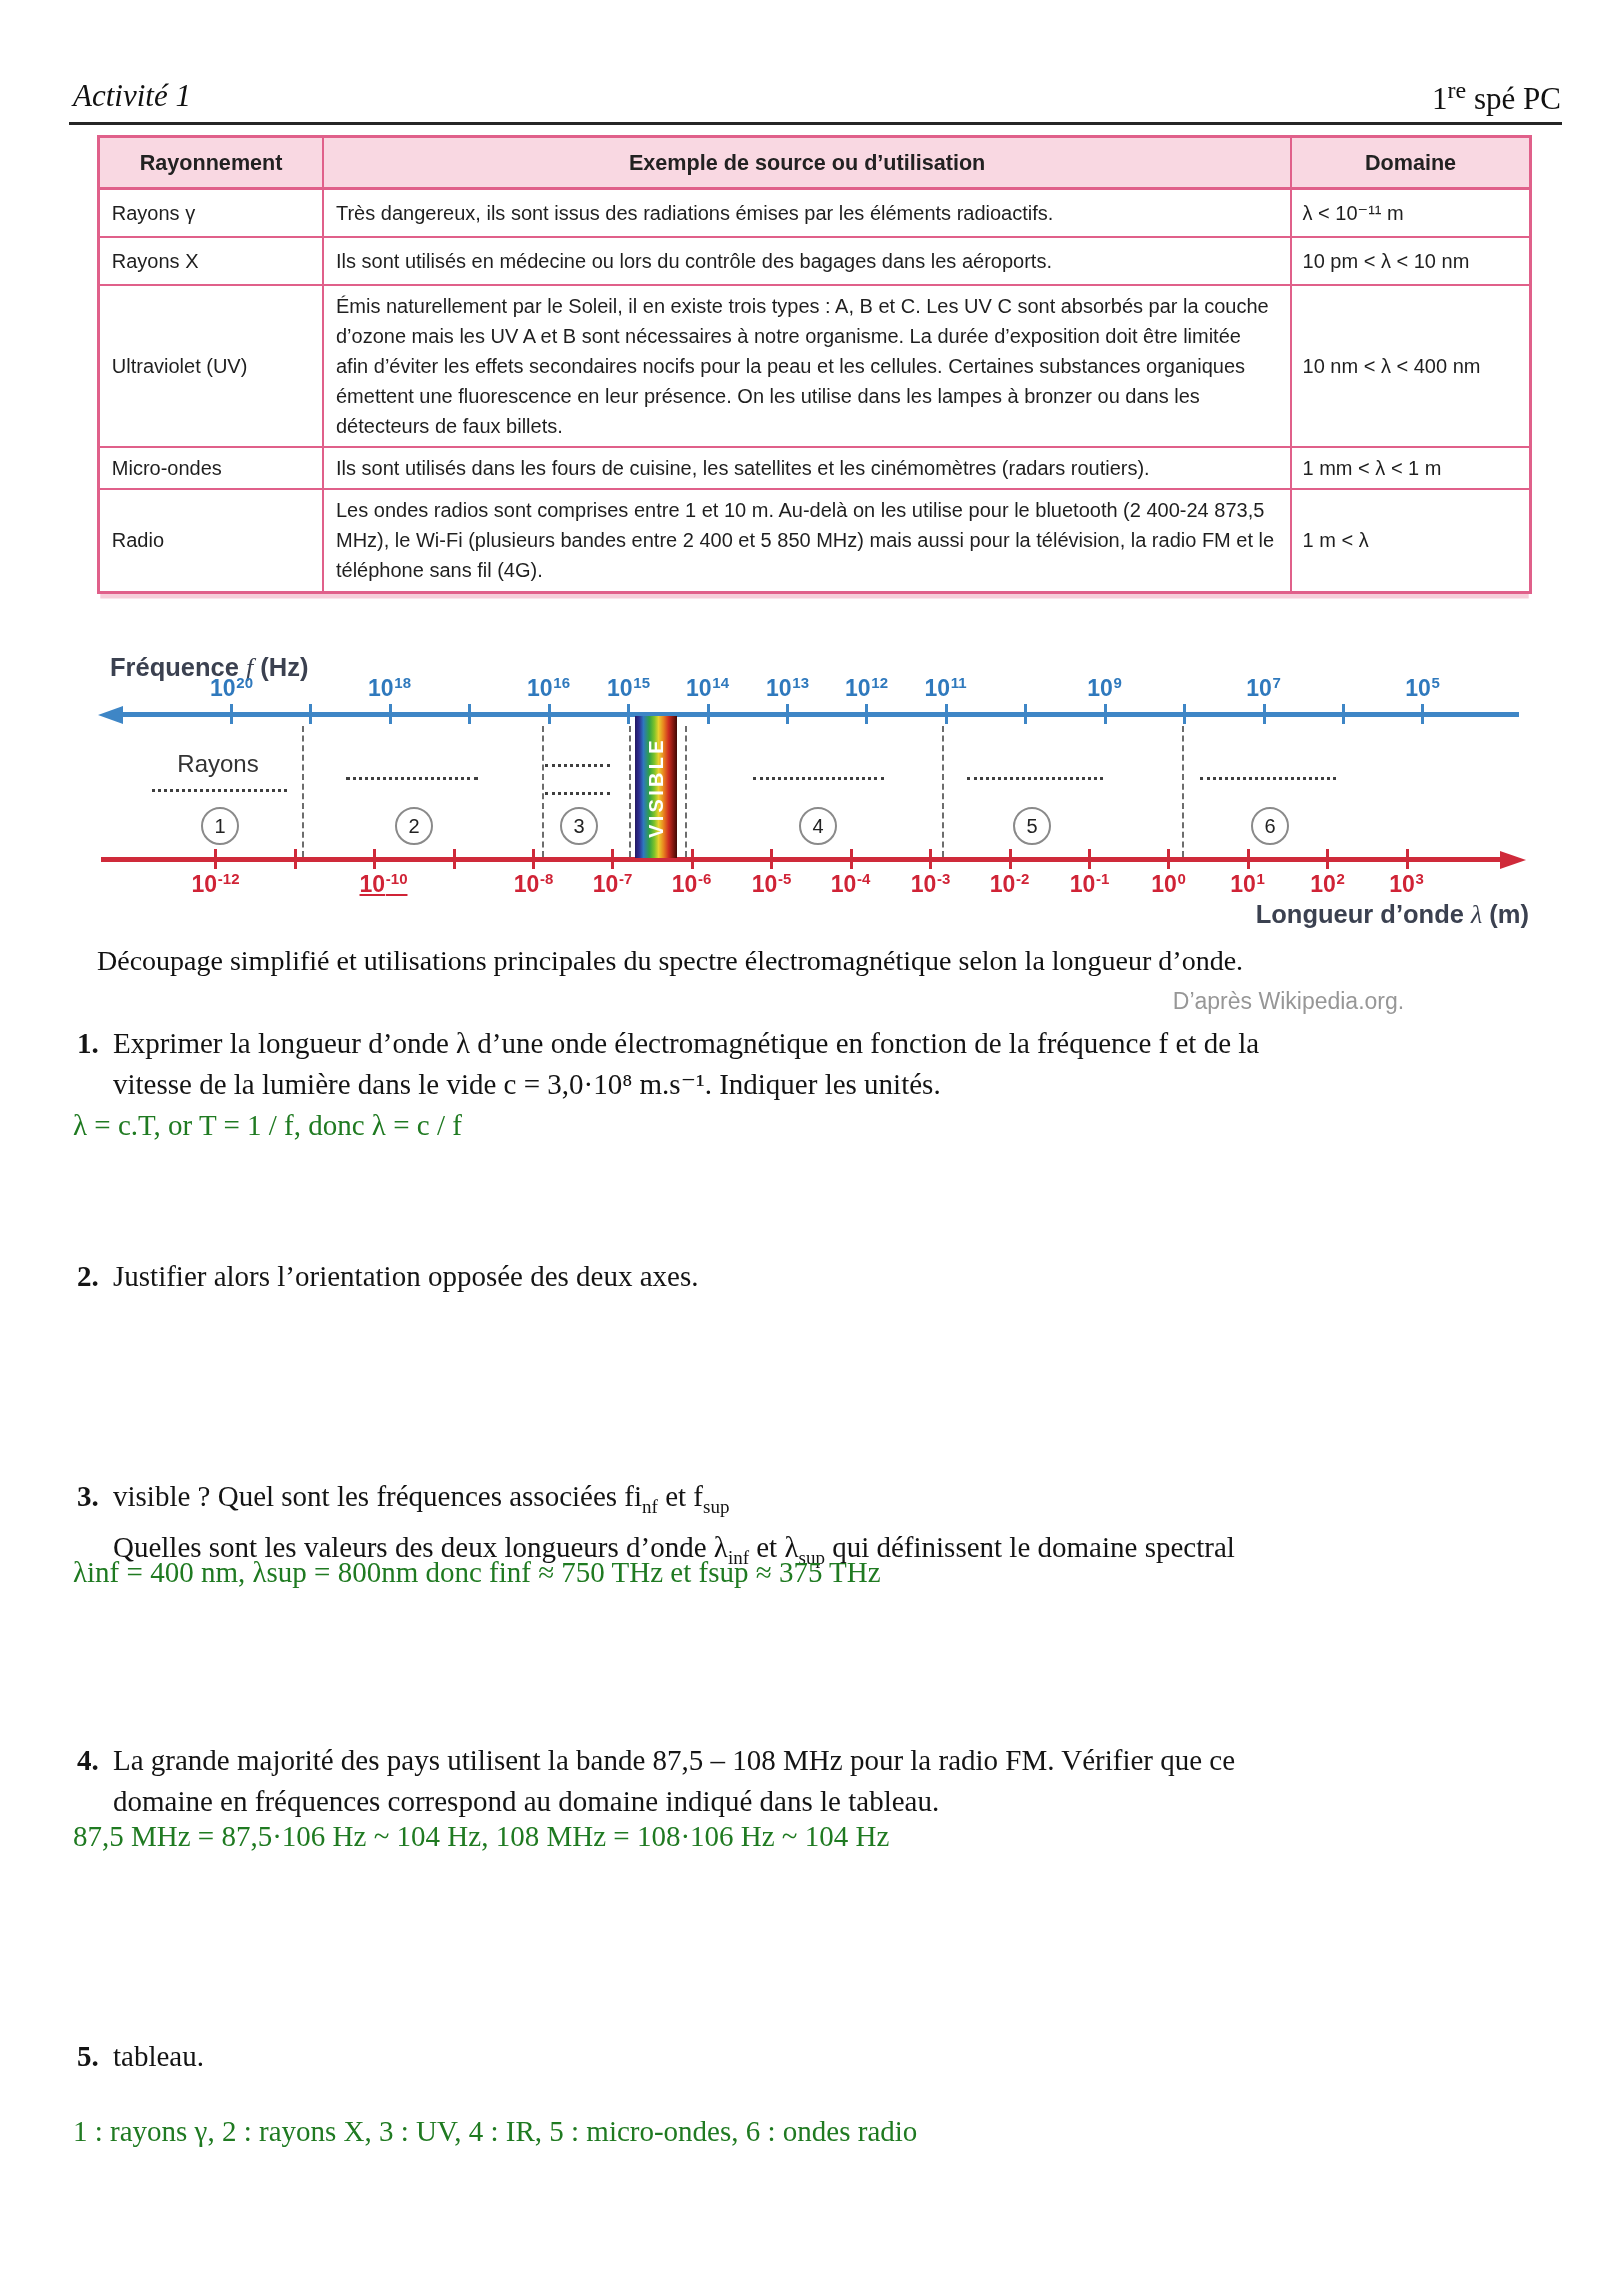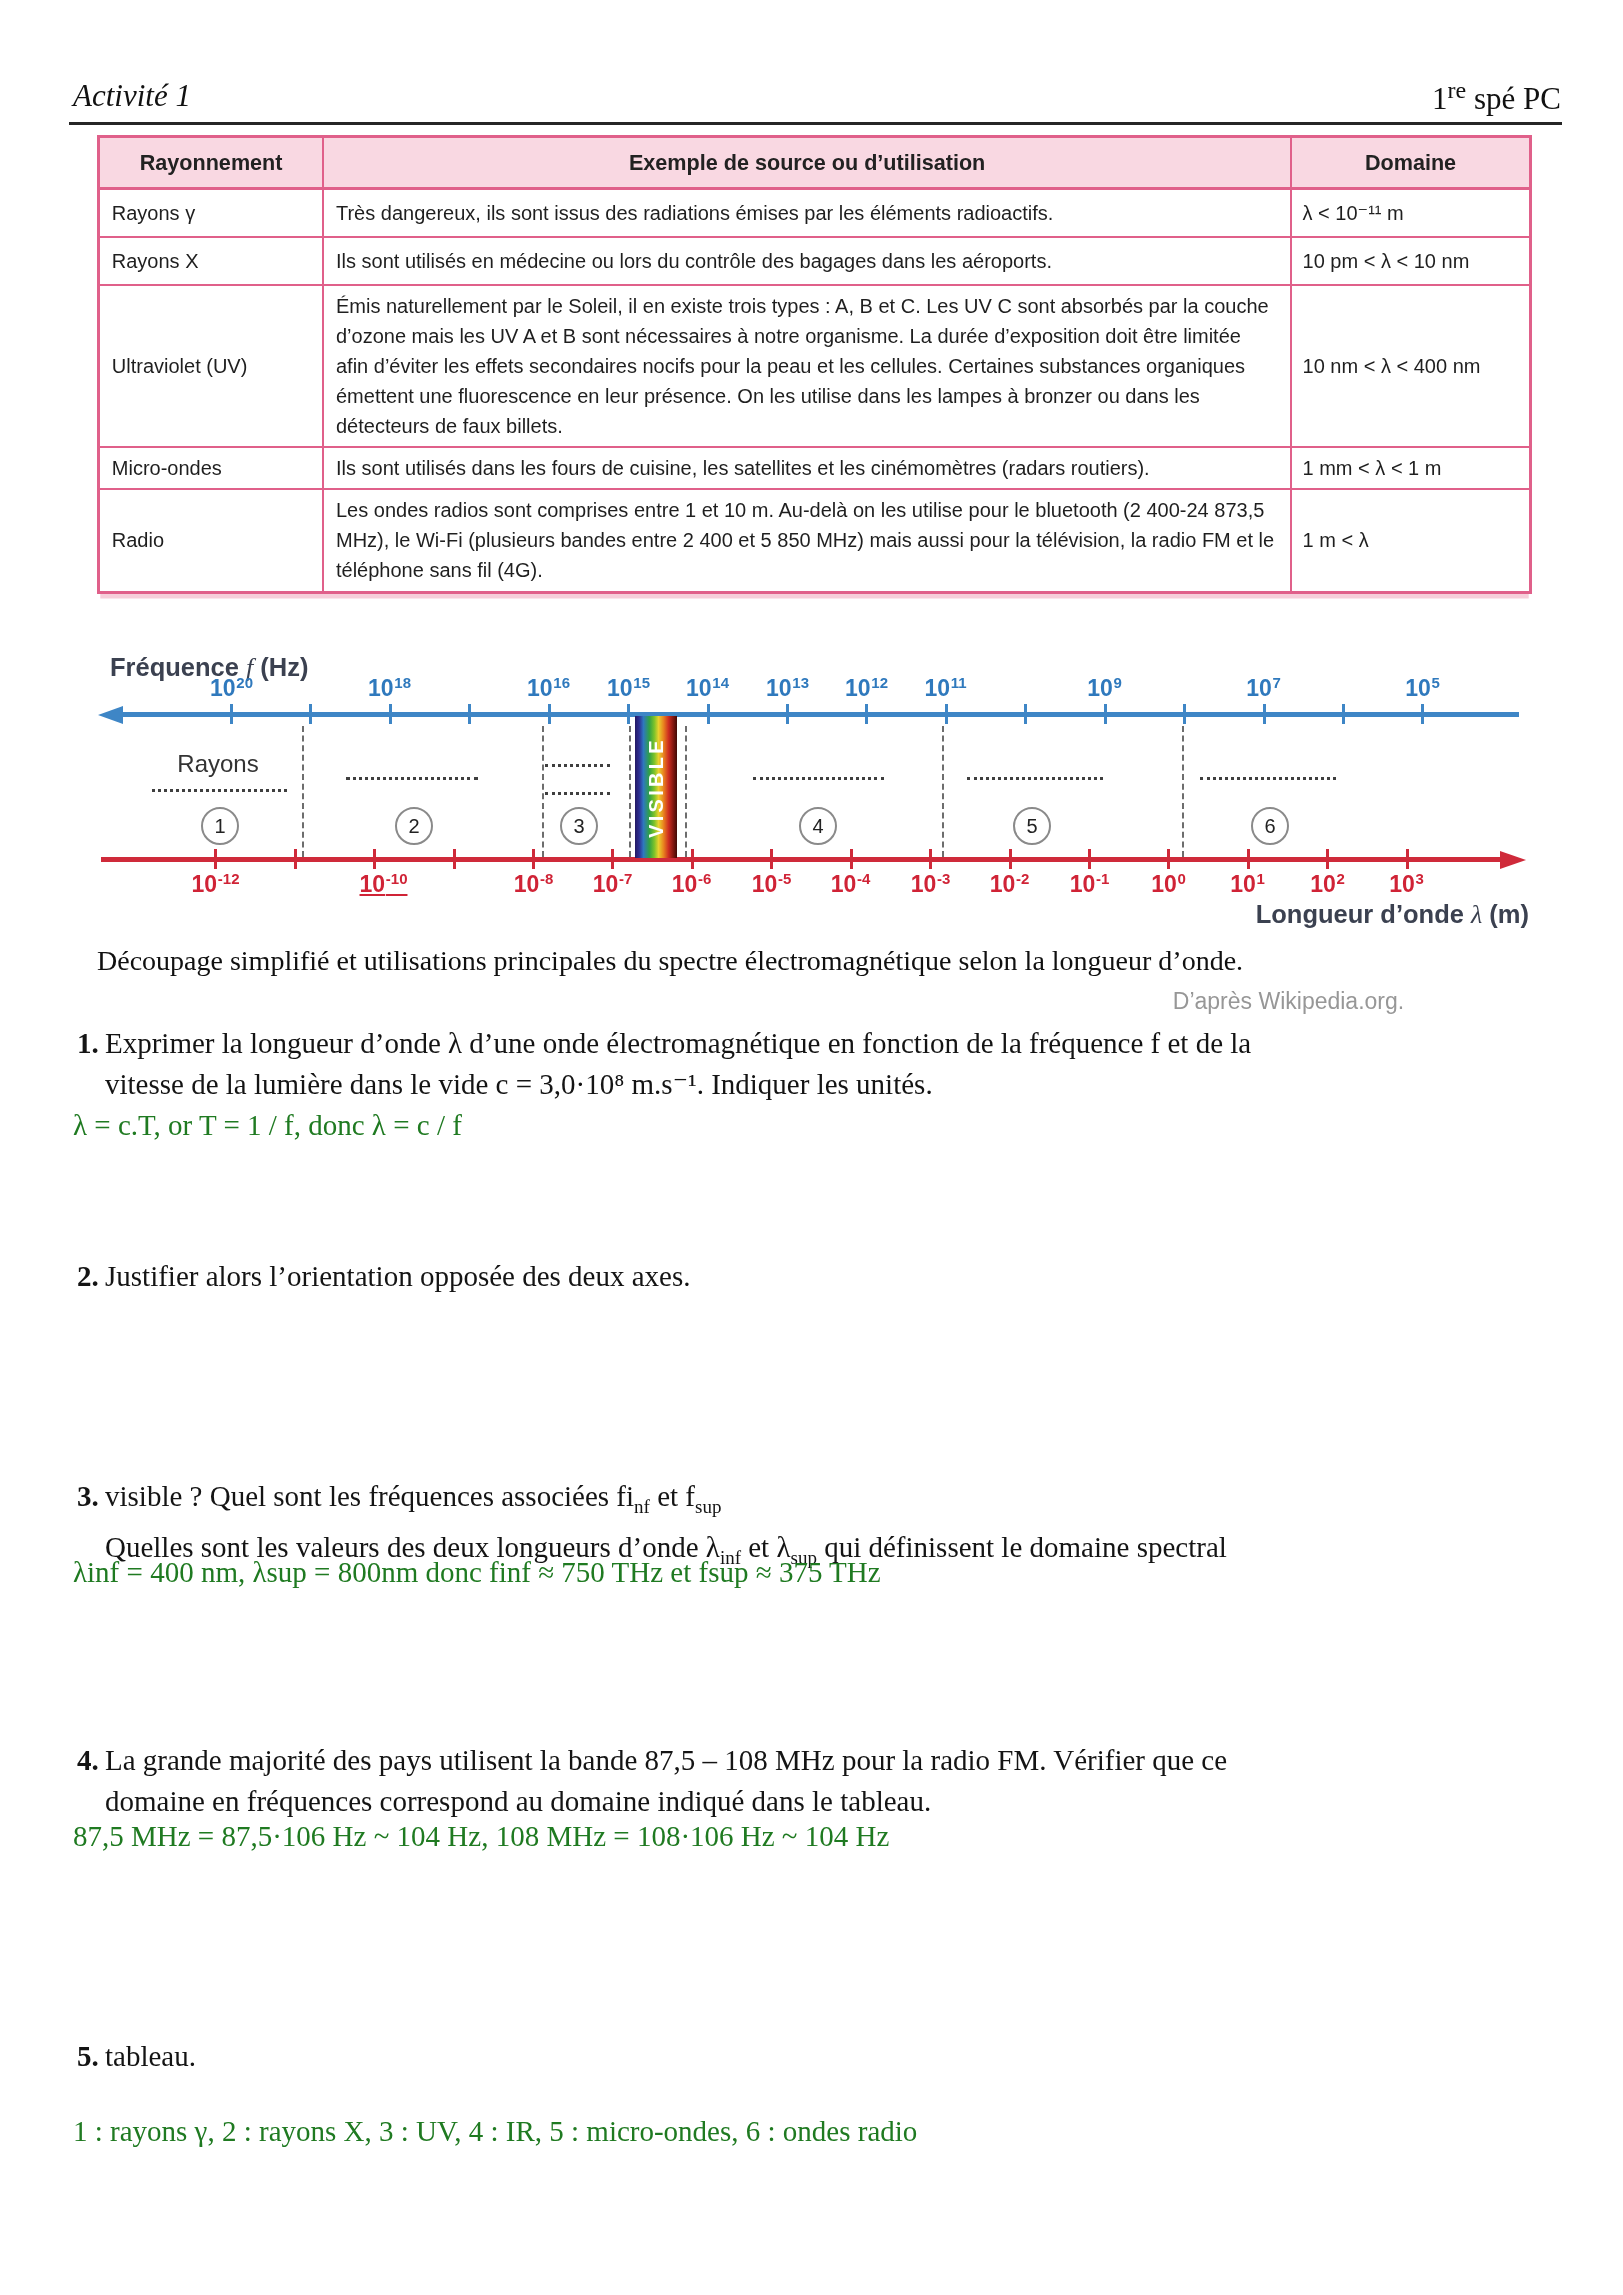--- a/index.html
+++ b/index.html
@@ -63,21 +63,21 @@
   .vis-txt{writing-mode:vertical-rl;transform:rotate(180deg);color:#fff;
     font:bold 20px var(--sans);letter-spacing:3.3px;}
 
   
   .caption{position:absolute;left:97px;top:945px;font:28px var(--serif);color:#101010;}
   .credit{position:absolute;left:1045px;width:487px;top:988px;text-align:center;font:23px var(--sans);color:#979797;}
 
   
   .q{position:absolute;left:77px;width:1476px;font:29px/41px var(--serif);color:var(--ink);}
   .qnum{position:absolute;left:0;top:0;font-weight:bold;}
-  .qbody{margin-left:28px;}
+  .qbody{margin-left:36px;}
   .qline{white-space:nowrap;}
   .sub{font-size:19px;vertical-align:-7.2px;}
   .ans{position:absolute;left:73px;font:29px var(--serif);color:var(--green);white-space:nowrap;}
 </style>
 </head>
 <body>
 
 <div class="page">
 
   <div class="hdr-left">Activité 1</div>

